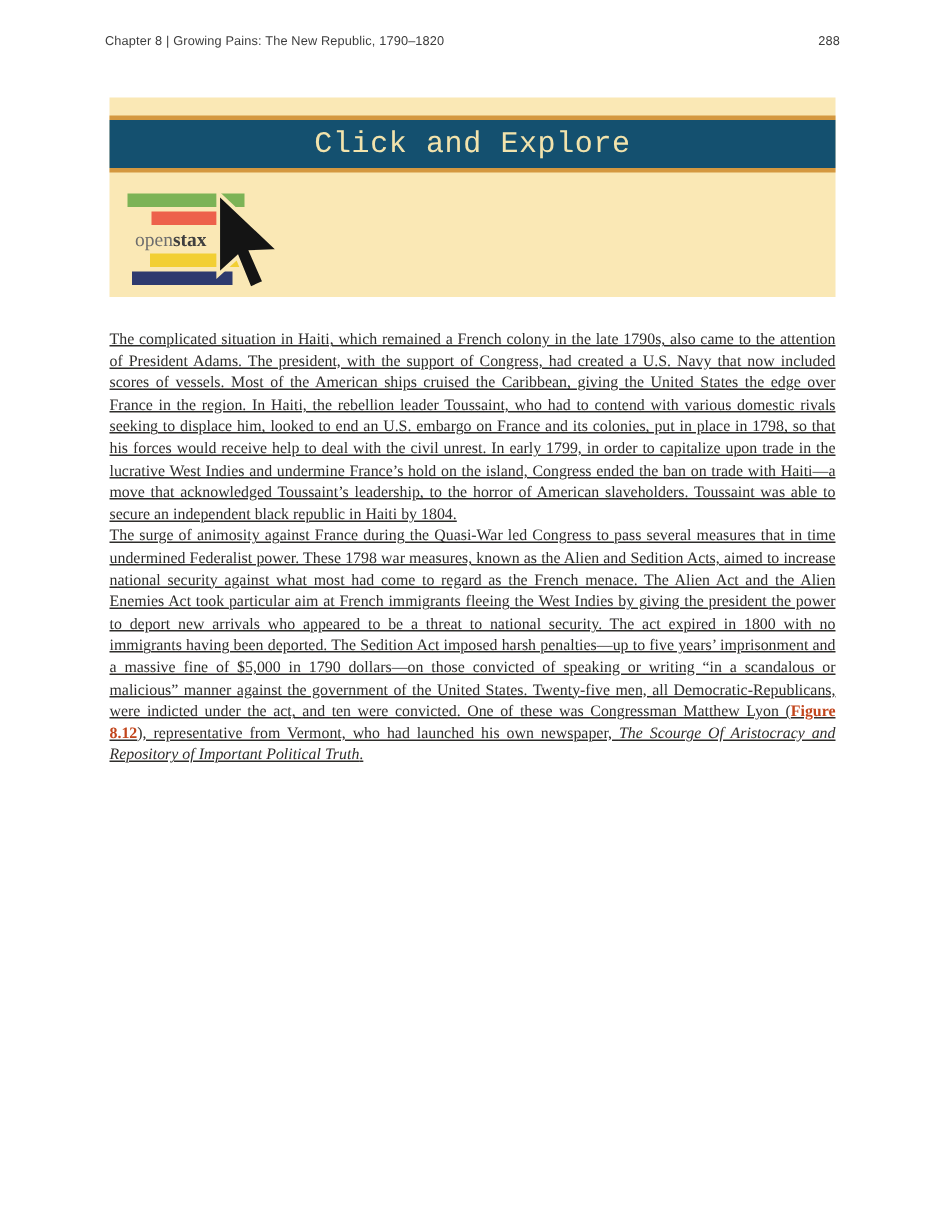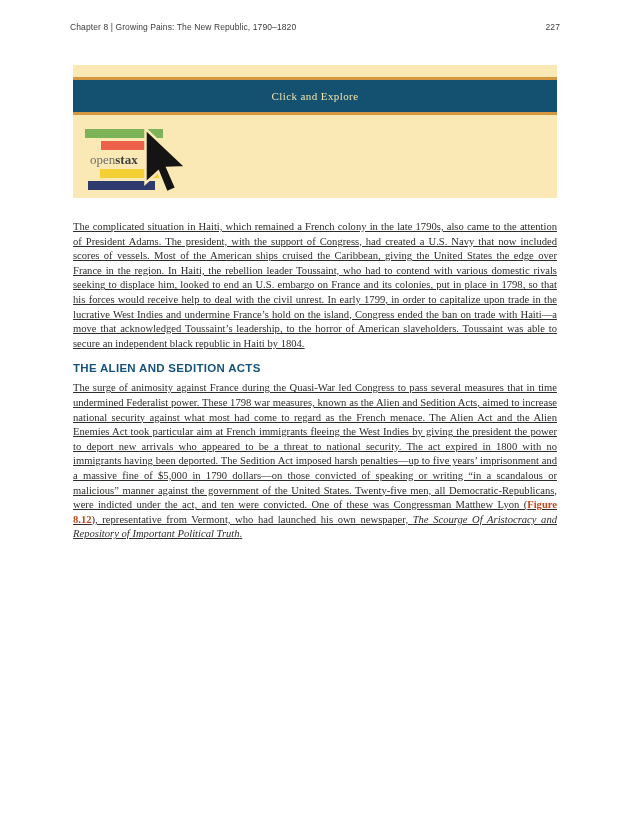--- a/index.html
+++ b/index.html
@@ -28,22 +28,22 @@
     position:absolute; left:73px; top:65px; width:484px; height:133px;
     background:var(--box-cream);
   }
   .explore-box .strip-top{height:12px;}
   .explore-box .gold-rule{height:3px; background:var(--box-gold);}
   .explore-box .band{
     height:32px; background:var(--band-blue);
     display:flex; align-items:center; justify-content:center;
   }
   .explore-box .band h2{
-    font-family:Liberation Serif, serif;
-    font-weight:400; font-size:11px; letter-spacing:.4px;
+    font-family:Liberation Mono, monospace;
+    font-weight:400; font-size:20px; letter-spacing:.4px;
     color:var(--band-text);
   }
   .explore-box .box-body{
     display:flex; padding:10px 14px 0 12px; height:83px;
   }
   
   .logo{
     position:relative; width:100px; height:66px; margin-top:4px; flex:0 0 auto;
   }
   .logo .bar{height:9px; margin-bottom:3px;}
@@ -82,21 +82,21 @@
     color:var(--heading-blue);
   }
   .figure-ref{color:var(--accent-red); font-weight:700; text-decoration:none;}
   .news-title{font-style:italic;}
 </style>
 </head>
 <body>
 
 <div class="page-header">
   <span>Chapter 8 | Growing Pains: The New Republic, 1790–1820</span>
-  <span>227</span>
+  <span>288</span>
 </div>
 
 <div class="explore-box">
   <div class="strip-top"></div>
   <div class="gold-rule"></div>
   <div class="band">
     <h2>Click and Explore</h2>
   </div>
   <div class="gold-rule"></div>
   <div class="box-body">
@@ -109,16 +109,15 @@
       <svg class="cursor" viewBox="0 0 13 20" preserveAspectRatio="xMidYMid meet">
         <path d="M0.7 0.6 L0.7 16 L4.3 12.7 L6.7 18.6 L9.4 17.4 L6.9 11.7 L12.2 11.5 Z" fill="#141414" stroke="#FAE8B5" stroke-width="0.7"></path>
       </svg>
     </div>
   </div>
 </div>
 
 <div class="main-col">
   <p class="body-para">The complicated situation in Haiti, which remained a French colony in the late 1790s, also came to the attention of President Adams. The president, with the support of Congress, had created a U.S. Navy that now included scores of vessels. Most of the American ships cruised the Caribbean, giving the United States the edge over France in the region. In Haiti, the rebellion leader Toussaint, who had to contend with various domestic rivals seeking to displace him, looked to end an U.S. embargo on France and its colonies, put in place in 1798, so that his forces would receive help to deal with the civil unrest. In early 1799, in order to capitalize upon trade in the lucrative West Indies and undermine France’s hold on the island, Congress ended the ban on trade with Haiti—a move that acknowledged Toussaint’s leadership, to the horror of American slaveholders. Toussaint was able to secure an independent black republic in Haiti by 1804.</p>
 
-  <h3 class="section-heading">THE ALIEN AND SEDITION ACTS</h3>
 
   <p class="body-para"><span>The surge of animosity against France during the Quasi-War led Congress to pass several measures that in time undermined Federalist power. These 1798 war measures, known as the Alien and Sedition Acts, aimed to increase national security against what most had come to regard as the French menace. The Alien Act and the Alien Enemies Act took particular aim at French immigrants fleeing the West Indies by giving the president the power to deport new arrivals who appeared to be a threat to national security. The act expired in 1800 with no immigrants having been deported. The Sedition Act imposed harsh penalties—up to five years’ imprisonment and a massive fine of $5,000 in 1790 dollars—on those convicted of speaking or writing “in a scandalous or malicious” manner against the government of the United States. Twenty-five men, all Democratic-Republicans, were indicted under the act, and ten were convicted. One of these was Congressman Matthew Lyon (</span><a href="#" class="figure-ref">Figure 8.12</a><span>), representative from Vermont, who had launched his own newspaper, </span><span class="news-title">The Scourge Of Aristocracy and Repository of Important Political Truth</span><span>.</span></p>
 </div>
 
 </body></html>

